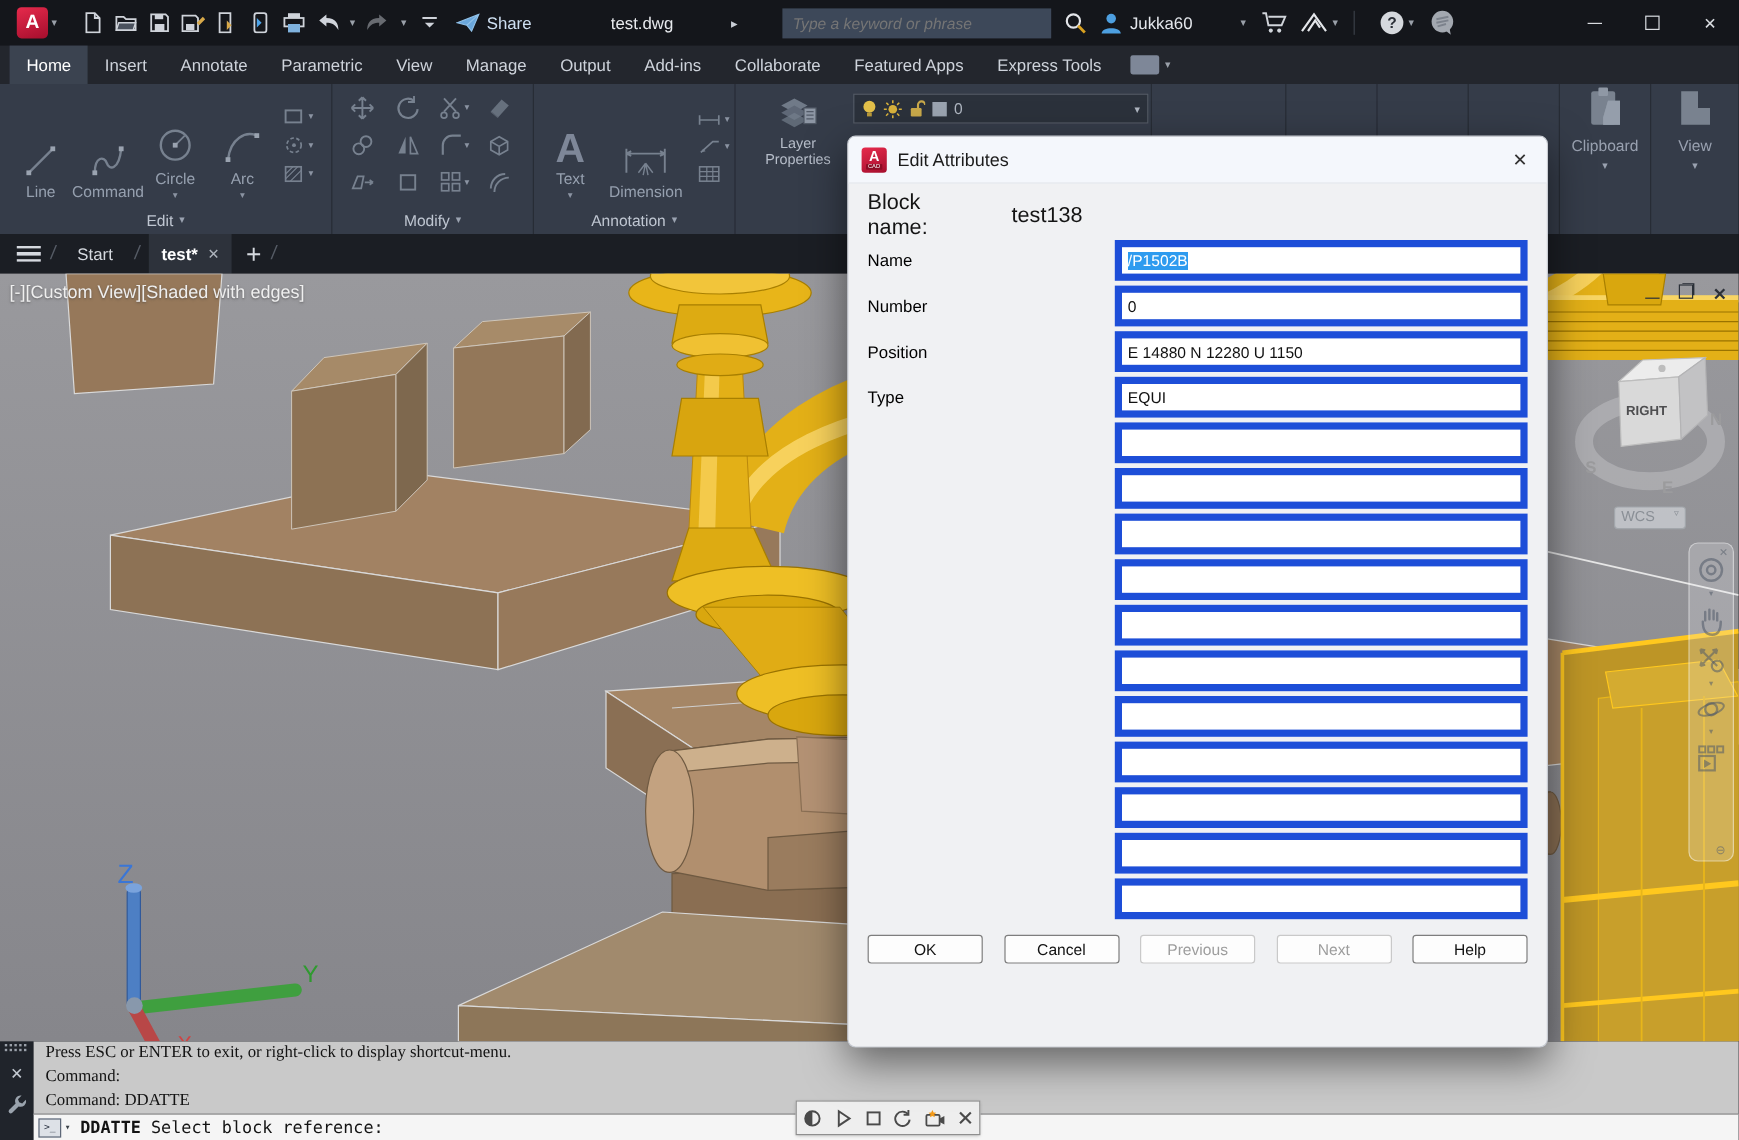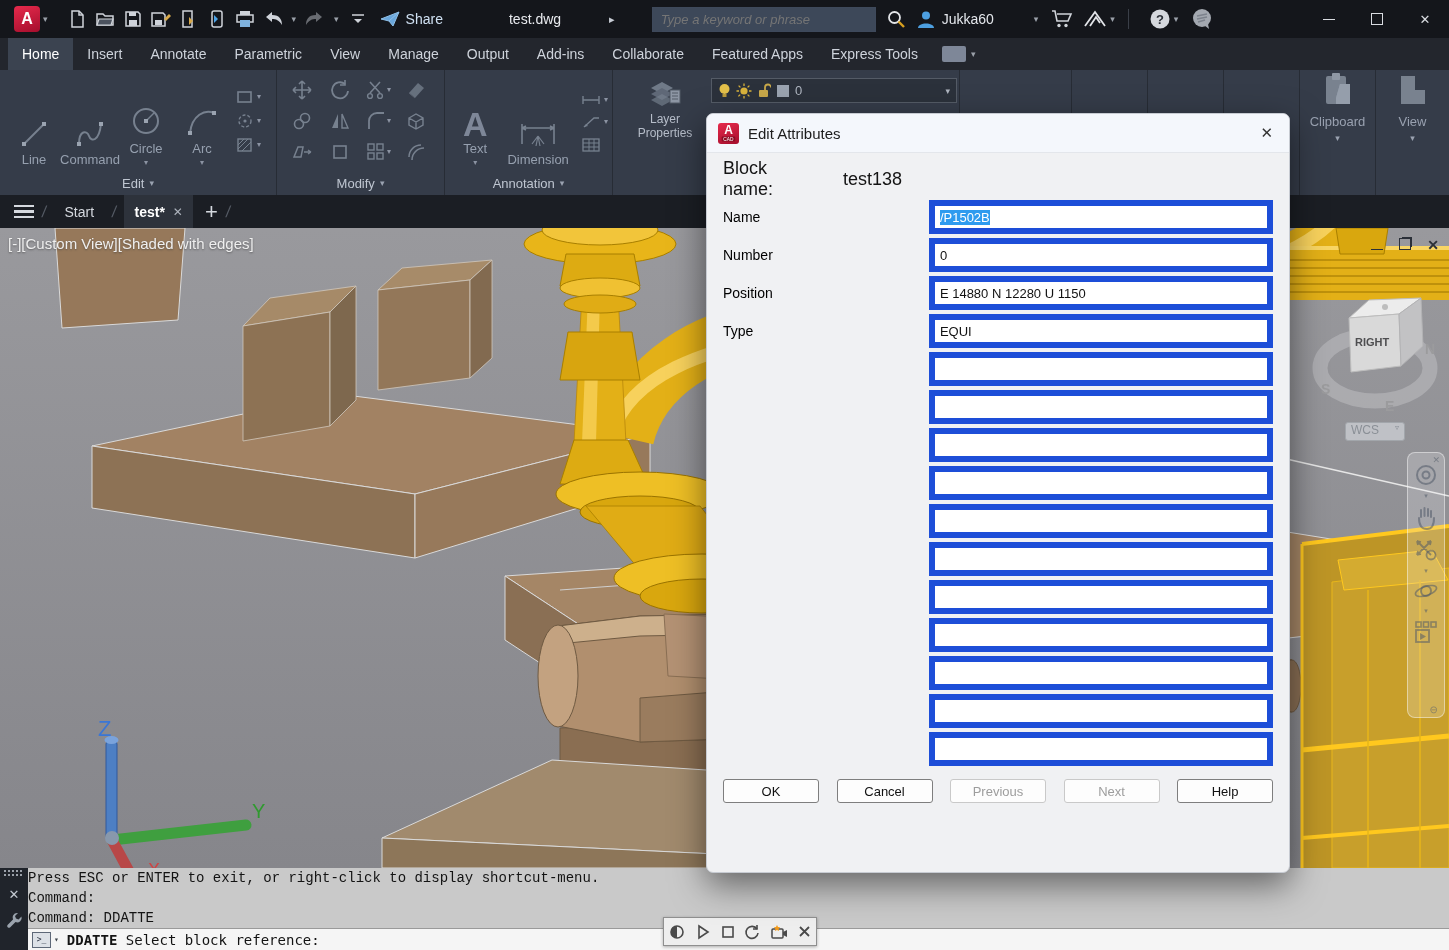--- a/index.html
+++ b/index.html
@@ -90,21 +90,21 @@
   .navbar .nminus{position:absolute;bottom:2px;right:6px;color:rgba(90,98,110,.6);font-size:10px}
   .ncar{font-size:7px;color:rgba(80,90,104,.55);line-height:4px}
   
   .cmdwindow{position:absolute;top:868px;left:0;width:1449px;height:82px;z-index:10}
   .cmd-strip{position:absolute;left:0;top:0;width:28px;height:82px;background:#20242b;
              display:flex;flex-direction:column;align-items:center;gap:9px;padding-top:2px;box-sizing:border-box}
   .dots{display:grid;grid-template-columns:repeat(5,4px);grid-auto-rows:4px}
   .dots i{width:2px;height:2px;background:#9aa0a9}
   .strip-x{color:#c3c9d1;font-size:13px}
   .cmd-history{position:absolute;left:28px;top:0;right:0;height:60px;background:#c9c9c9;
-               font-family:Liberation Mono, monospace;font-size:14px;color:#131313;box-sizing:border-box}
+               font-family:Liberation Serif, serif;font-size:14px;color:#131313;padding-left:10px;box-sizing:border-box}
   .hline{line-height:20px;white-space:pre}
   .cmd-input{position:absolute;left:28px;top:60px;right:0;height:22px;background:#f5f5f5;display:flex;align-items:center;
              font-family:"DejaVu Sans Mono",monospace;font-size:14px;color:#131313;border-top:1px solid #9a9a9a;box-sizing:border-box}
   .prompt-ic{width:17px;height:14px;background:#dde1e7;border:1px solid #5e6878;color:#2b3342;font-size:8px;
              display:flex;align-items:center;justify-content:center;margin-left:4px;font-family:"DejaVu Sans Mono",monospace}
   .prompt-car{font-size:8px;color:#3a4148;margin:0 8px 0 3px}
   .cmd-bold{font-weight:bold}
   .cmd-text{white-space:pre}
   
   .float-toolbar{position:absolute;left:663px;top:917px;width:152px;height:27px;background:#eeeeee;

